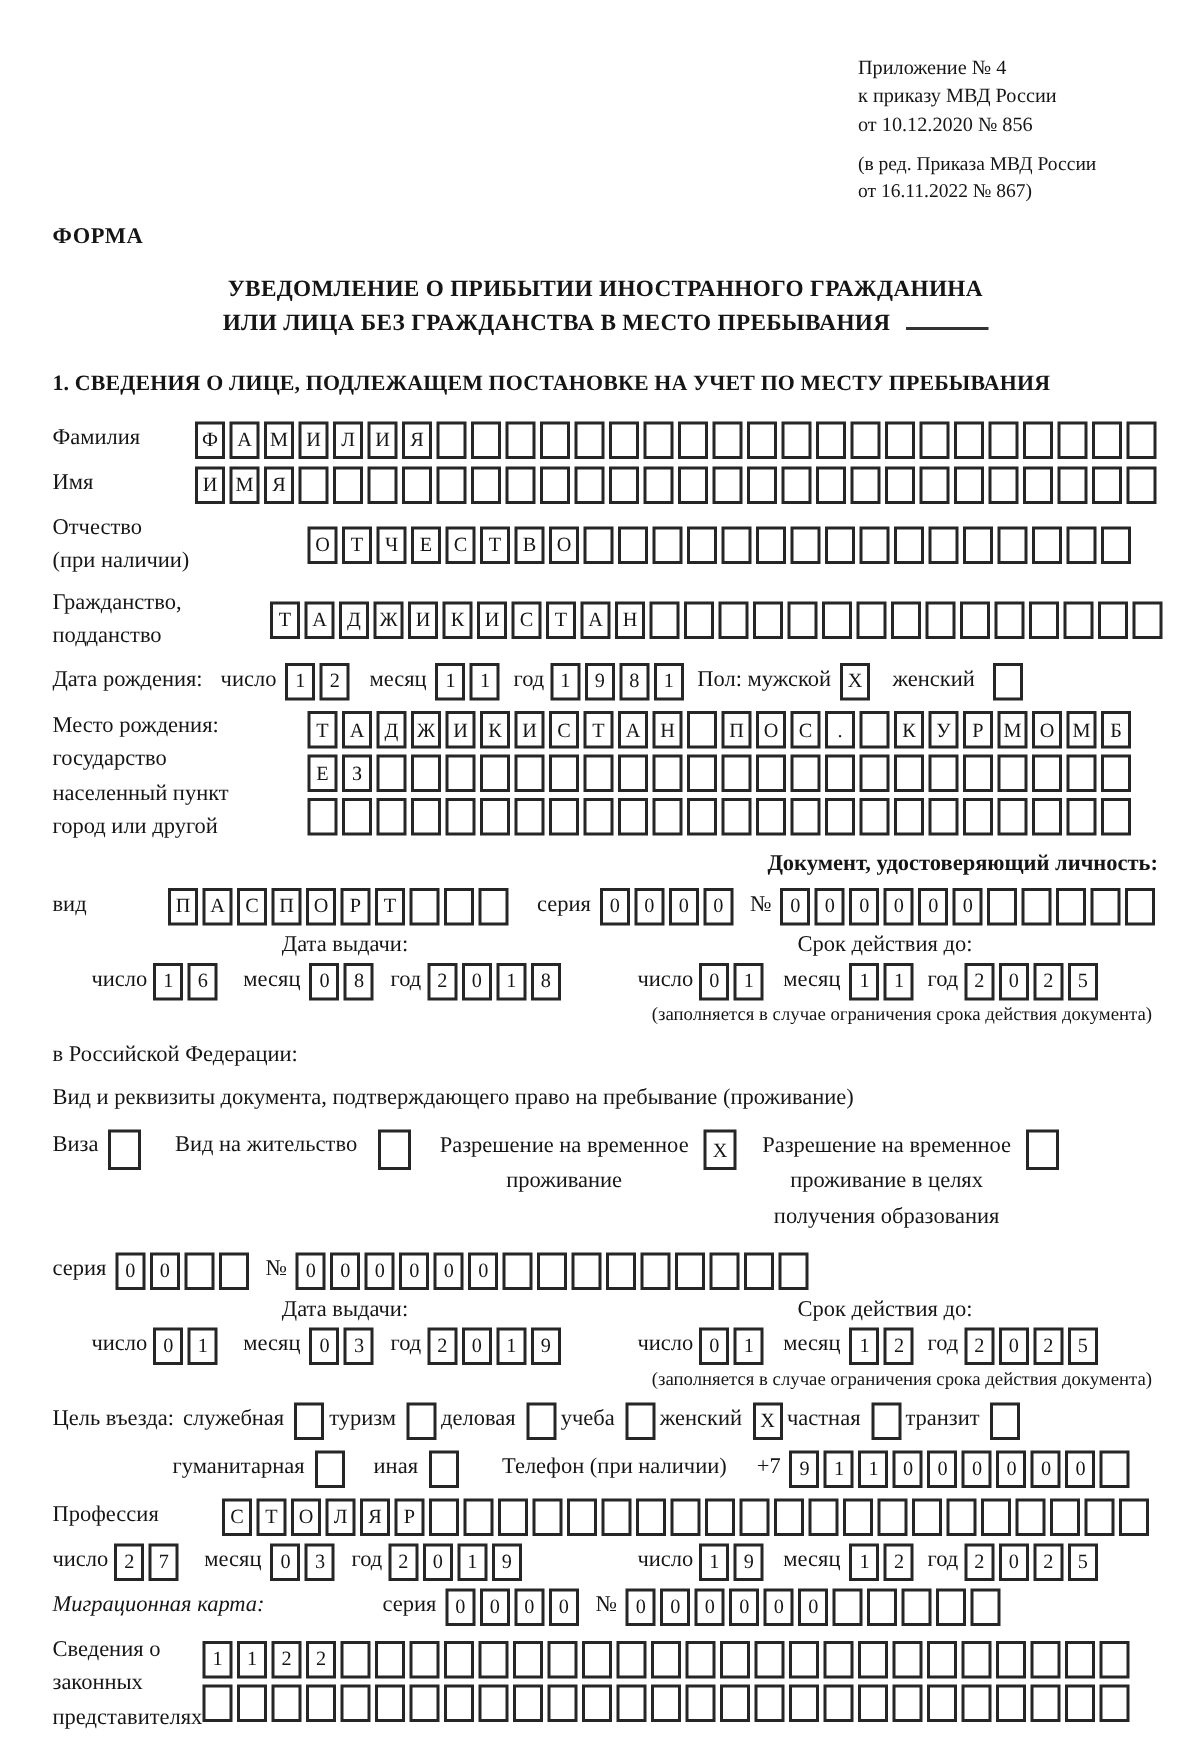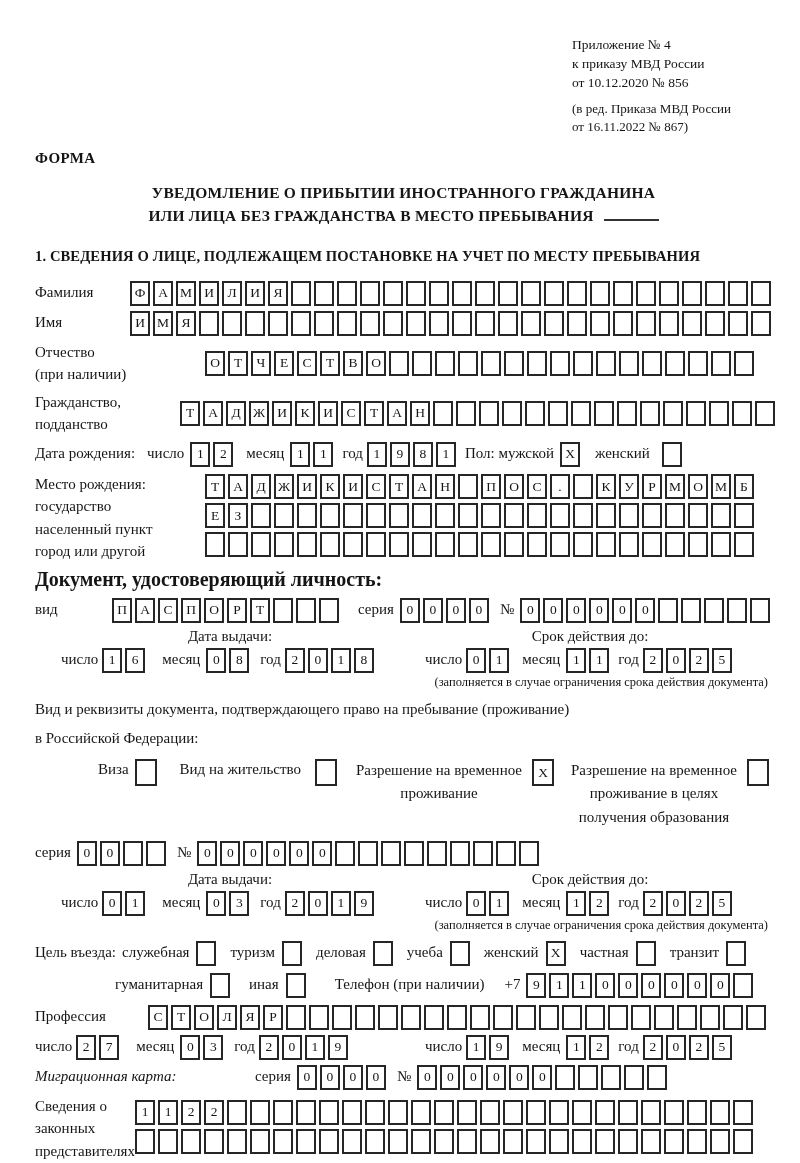--- a/index.html
+++ b/index.html
@@ -32,35 +32,35 @@
     display: flex; align-items: center; justify-content: center;
     font-size: 13.5px; flex: none; background: #fff;
   }
   .checkbox .cell { width: 22px; height: 27px; }
   .stack .cells { margin-bottom: 4px; }
 
   .ml6{margin-left:6px}.ml8{margin-left:8px}.ml10{margin-left:10px}.ml12{margin-left:12px}
   .ml14{margin-left:14px}.ml16{margin-left:16px}.ml20{margin-left:20px}.ml26{margin-left:26px}
   .mr4{margin-right:4px}.mr6{margin-right:6px}
 
-  .doc-heading { text-align: left; font-weight: bold; font-size: 20px; margin: 4px 0 7px 0; }
+  .doc-heading { text-align: right; font-weight: bold; font-size: 15px; margin: 4px 0 7px 0; }
 
   .dhead { display: flex; font-size: 15px; margin: 3px 0 3px 0; }
   .dh-left { width: 390px; text-align: center; }
   .dh-right { width: 330px; text-align: center; }
   .dg-left { display: flex; align-items: center; width: 390px; flex: none; }
   .dg-right { display: flex; align-items: center; flex: none; }
   .note { font-size: 12.5px; text-align: right; padding-right: 4px; margin: 1px 0 8px 0; }
 
   .intro { font-size: 15px; margin-top: 6px; line-height: 1.55; }
-  .perm-row { display: flex; align-items: flex-start; margin: 9px 0 12px 0; justify-content: flex-end; }
+  .perm-row { display: flex; align-items: flex-start; margin: 9px 0 12px 0; }
   .perm-label { text-align: center; font-size: 15px; line-height: 1.55; flex: none; }
 
   .purpose-row { display: flex; align-items: center; margin-bottom: 7px; }
-  .opt-gap { margin-left: 11px; }
+  .opt-gap { }
   .box-gap { margin-left: 7px; }
 </style>
 </head>
 <body>
 
 <div class="page">
 
   <div class="hdr">
     <div>Приложение № 4</div>
     <div>к приказу МВД России</div>
@@ -413,22 +413,22 @@
       <span class="cells">
           <span class="cell">2</span>
           <span class="cell">0</span>
           <span class="cell">2</span>
           <span class="cell">5</span>
         </span>
     </div>
   </div>
   <div class="note">(заполняется в случае ограничения срока действия документа)</div>
 
+  <div class="intro">в Российской Федерации:</div>
   <div class="intro">Вид и реквизиты документа, подтверждающего право на пребывание (проживание)</div>
-  <div class="intro">в Российской Федерации:</div>
 
   <div class="perm-row">
     <span class="lbl">Виза</span>
     <span class="cells checkbox ml6">
         <span class="cell"></span>
       </span>
     <span class="lbl ml20">Вид на жительство</span>
     <span class="cells checkbox ml14">
         <span class="cell"></span>
       </span>

